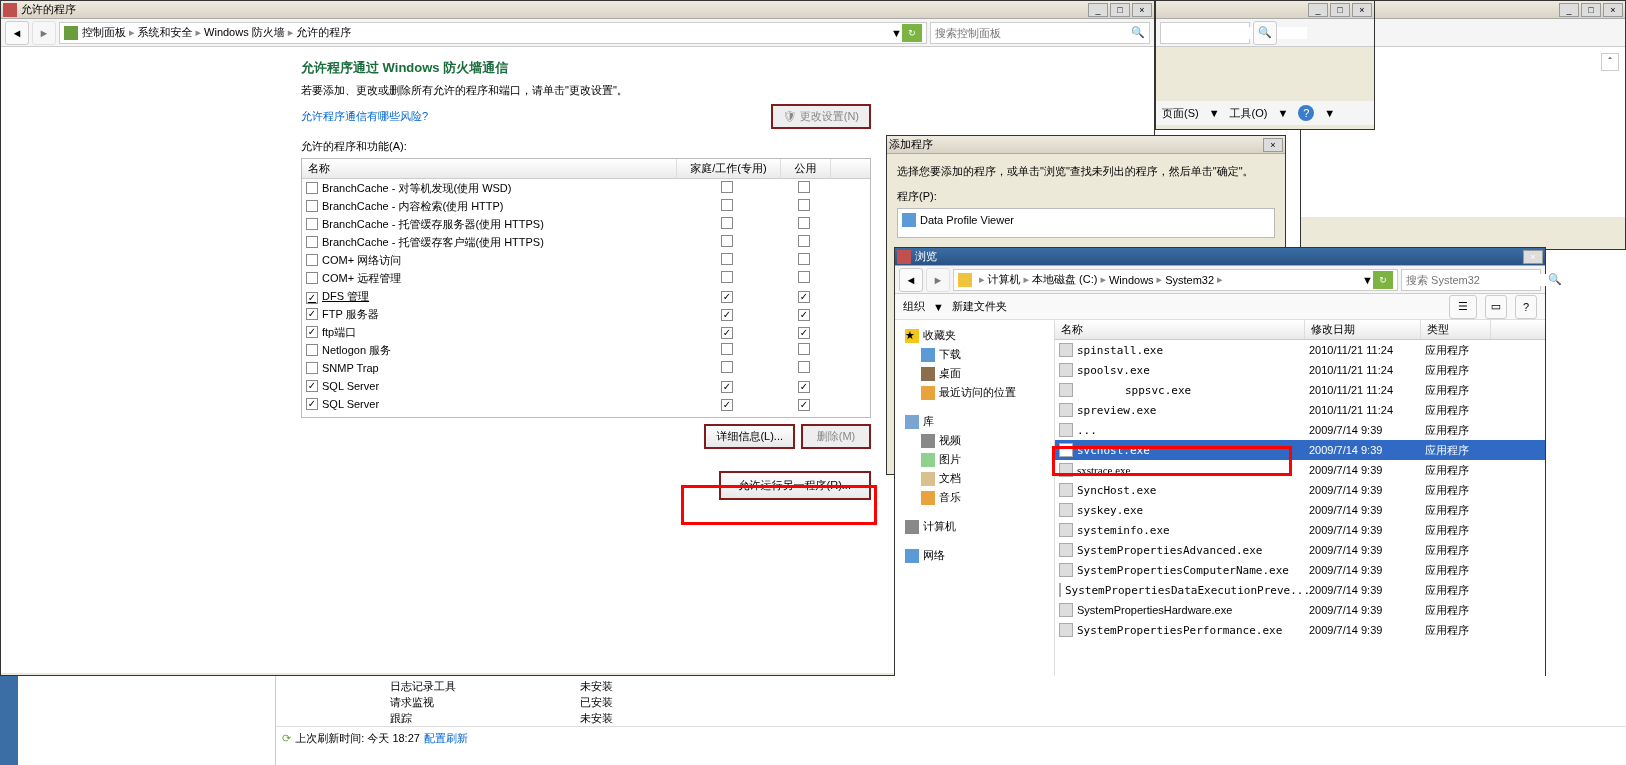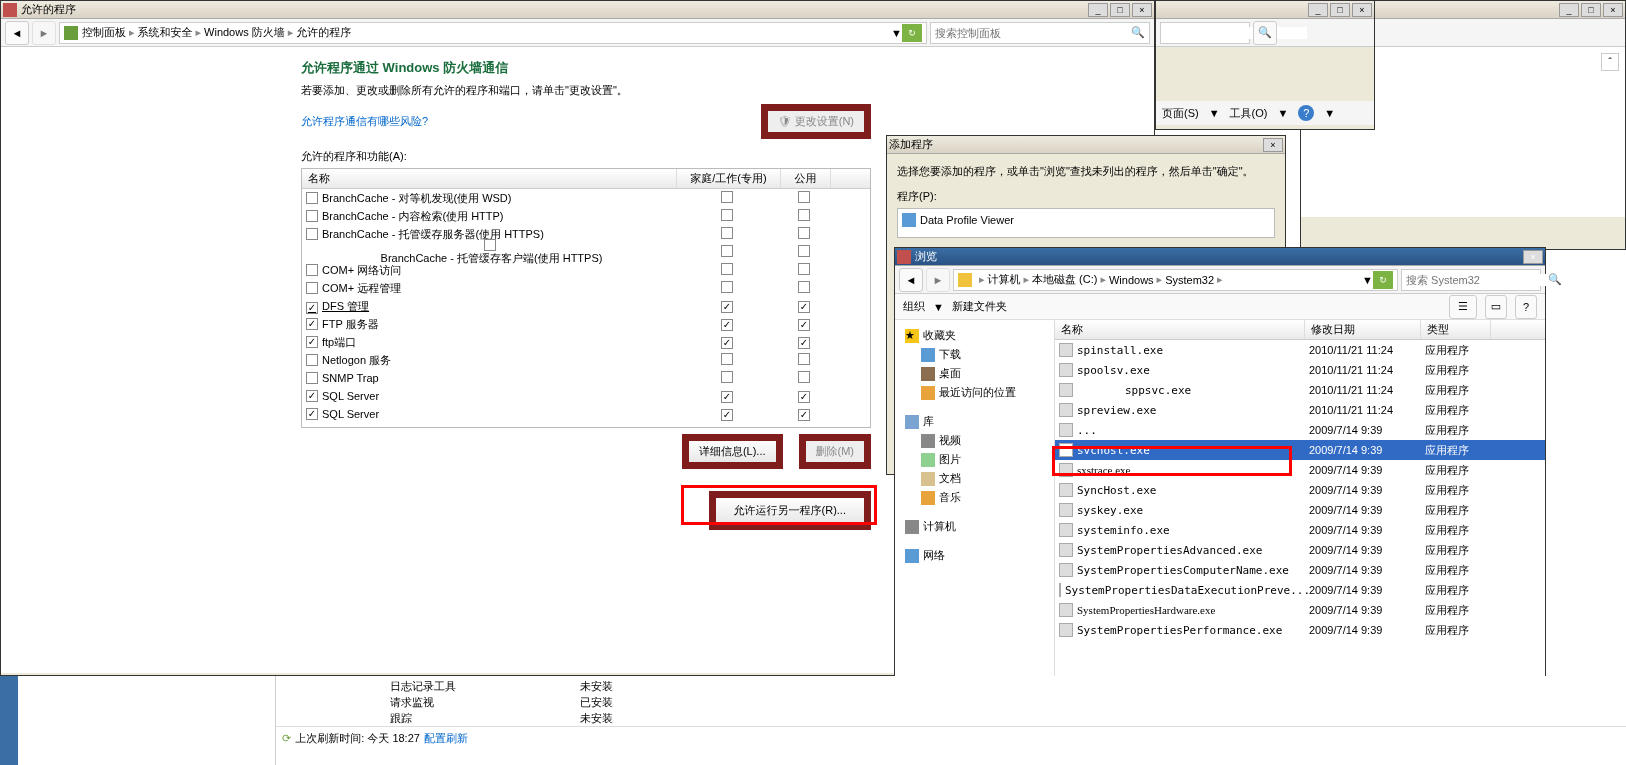--- a/index.html
+++ b/index.html
@@ -21,21 +21,21 @@
 .search-box { width: 220px; height: 22px; border: 1px solid #ccc; background: #fff; display: flex; align-items: center; padding: 0 4px; color: #999; font-size: 11px; }
 .search-box input { border: none; flex: 1; outline: none; font-size: 11px; color: #999; }
 .search-box .go, .breadcrumb .go { width: 20px; height: 18px; background: #7cb342; display: flex; align-items: center; justify-content: center; color: #fff; font-size: 9px; }
 
 .content { background: #fff; padding: 12px 20px; position: relative; }
 
 .h1 { font-size: 13px; font-weight: bold; color: #196c3b; margin-bottom: 6px; }
 .desc { font-size: 11px; margin-bottom: 6px; }
 .link { color: #0066cc; cursor: pointer; }
 
-.btn { padding: 3px 10px; border: 7px solid #7f1d1d; background: linear-gradient(to bottom, #fefefe, #e8e8e8); cursor: pointer; font-size: 11px; min-width: 70px; text-align: center; margin-left: 10px; }
+.btn { padding: 3px 10px; border: 2px solid #7f1d1d; background: linear-gradient(to bottom, #fefefe, #e8e8e8); cursor: pointer; font-size: 11px; min-width: 70px; text-align: center; }
 .btn.disabled { color: #888; background: #eee; }
 
 .group-label { font-size: 11px; margin-bottom: 4px; }
 .list-box { border: 1px solid #bbb; background: #fff; height: 260px; display: flex; flex-direction: column; }
 .list-header { display: flex; background: linear-gradient(to bottom, #fff, #eaeaea); border-bottom: 1px solid #ccc; height: 20px; align-items: center; }
 .list-header .col { padding: 2px 6px; border-right: 1px solid #ddd; font-size: 11px; }
 .list-body { flex: 1; overflow-y: auto; }
 .list-row { display: flex; align-items: center; height: 18px; padding: 0 4px; }
 .checkbox { width: 12px; height: 12px; border: 1px solid #888; margin-right: 4px; display: inline-flex; align-items: center; justify-content: center; font-size: 9px; background: #fff; cursor: pointer; }
 .checkbox.checked::after { content: "✓"; color: #000; font-size: 10px; line-height: 10px; }
@@ -179,21 +179,21 @@
             </div>
             <div class="list-row">
               <div style="width:371px;display:flex;align-items:center;font-family:SimSun,monospace;">
                 <span class="checkbox"></span>
                 <span>BranchCache - 托管缓存服务器(使用 HTTPS)</span>
               </div>
               <div style="width:104px;text-align:center;"><span class="checkbox"></span></div>
               <div style="width:50px;text-align:center;"><span class="checkbox"></span></div>
             </div>
             <div class="list-row">
-              <div style="width:371px;display:flex;align-items:center;font-family:SimSun,monospace;flex-direction:column;">
+              <div style="width:371px;display:flex;align-items:center;font-family:SimSun,monospace;">
                 <span class="checkbox"></span>
                 <span>BranchCache - 托管缓存客户端(使用 HTTPS)</span>
               </div>
               <div style="width:104px;text-align:center;"><span class="checkbox"></span></div>
               <div style="width:50px;text-align:center;"><span class="checkbox"></span></div>
             </div>
             <div class="list-row">
               <div style="width:371px;display:flex;align-items:center;font-family:SimSun,monospace;">
                 <span class="checkbox"></span>
                 <span>COM+ 网络访问</span>
@@ -501,21 +501,21 @@
             <div class="c1">
               <span class="ticon" style="background:#ddd;border:1px solid #aaa;"></span>
               <span style="font-family:SimSun,monospace;">SystemPropertiesDataExecutionPreve...</span>
             </div>
             <div class="c2">2009/7/14 9:39</div>
             <div class="c3">应用程序</div>
           </div>
           <div class="file-row">
             <div class="c1">
               <span class="ticon" style="background:#ddd;border:1px solid #aaa;"></span>
-              <span style="font-family:Liberation Serif, serif;">SystemPropertiesHardware.exe</span>
+              <span style="font-family:Liberation Sans, sans-serif;">SystemPropertiesHardware.exe</span>
             </div>
             <div class="c2">2009/7/14 9:39</div>
             <div class="c3">应用程序</div>
           </div>
           <div class="file-row">
             <div class="c1">
               <span class="ticon" style="background:#ddd;border:1px solid #aaa;"></span>
               <span style="font-family:SimSun,monospace;">SystemPropertiesPerformance.exe</span>
             </div>
             <div class="c2">2009/7/14 9:39</div>

